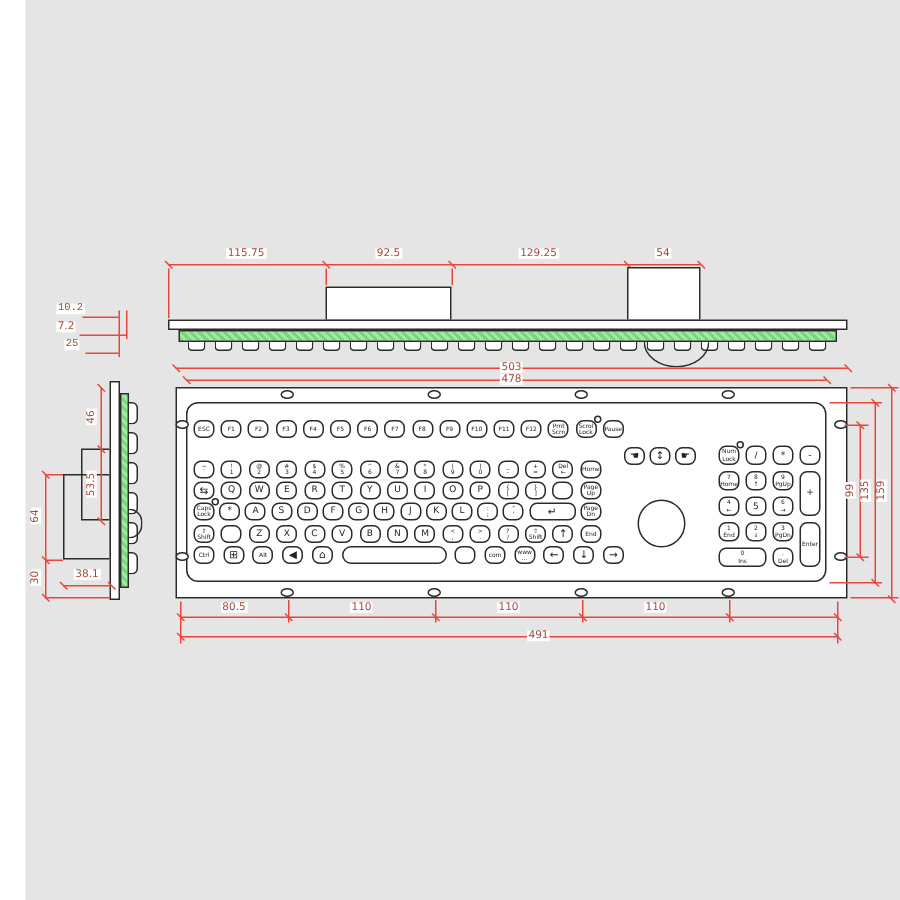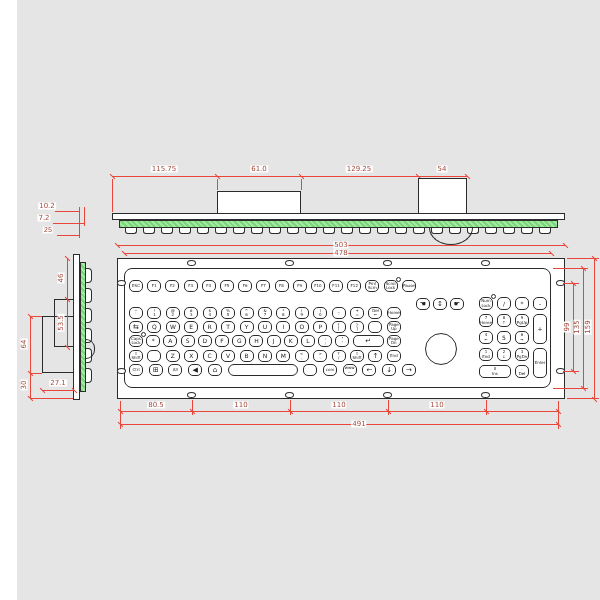--- a/index.html
+++ b/index.html
@@ -56,21 +56,21 @@
 
   <div>
 
     <div class="dimh" style="left:95px;top:176px;width:355px;"></div>
     <div class="tick" style="left:95px;top:173px;"></div>
     <div class="tick" style="left:200px;top:173px;"></div>
     <div class="tick" style="left:284px;top:173px;"></div>
     <div class="tick" style="left:401px;top:173px;"></div>
     <div class="tick" style="left:450px;top:173px;"></div>
     <span class="dlab" style="left:147px;top:169px;">115.75</span>
-    <span class="dlab" style="left:242px;top:169px;">61.0</span>
+    <span class="dlab" style="left:242px;top:169px;">92.5</span>
     <span class="dlab" style="left:342px;top:169px;">129.25</span>
     <span class="dlab" style="left:425px;top:169px;">54</span>
     <div class="ext" style="left:95px;top:179px;width:1px;height:33px;"></div>
     <div class="ext" style="left:200px;top:179px;width:1px;height:11px;"></div>
     <div class="ext" style="left:284px;top:179px;width:1px;height:11px;"></div>
 
     <div class="rect" style="left:200px;top:191px;width:84px;height:23px;"></div>
     <div class="rect" style="left:401px;top:178px;width:49px;height:36px;"></div>
 
     <div class="rect" style="left:95px;top:213px;width:453px;height:7px;"></div>
@@ -96,21 +96,21 @@
         <div class="bump"></div>
         <div class="bump"></div>
         <div class="bump"></div>
         <div class="bump"></div>
         <div class="bump"></div>
         <div class="bump"></div>
         <div class="bump"></div>
       </div>
     <div class="arc-down" style="left:412px;top:228px;width:44px;height:17px;"></div>
 
-    <span class="dlab" style="left:30px;top:206px;">10.2</span>
+    <span class="dlab" style="left:30px;top:206px;font-family:Liberation Mono, monospace;">10.2</span>
     <div class="dimh" style="left:38px;top:211px;width:24px;"></div>
     <span class="dlab" style="left:27px;top:218px;">7.2</span>
     <div class="dimh" style="left:36px;top:223px;width:31px;"></div>
     <span class="dlab" style="left:31px;top:230px;font-family:Liberation Mono, monospace;">25</span>
     <div class="dimh" style="left:40px;top:235px;width:22px;"></div>
     <div class="ext" style="left:62px;top:207px;width:1px;height:31px;"></div>
     <div class="ext" style="left:67px;top:207px;width:1px;height:19px;"></div>
   </div>
 
   <div>
@@ -141,21 +141,21 @@
     <span class="dlabv" style="left:7px;top:344px;">64</span>
     <div class="dimv" style="left:13px;top:373px;height:25px;"></div>
     <div class="tick" style="left:13px;top:395px;"></div>
     <span class="dlabv" style="left:7px;top:385px;">30</span>
     <div class="ext" style="left:13px;top:316px;width:12px;height:1px;"></div>
     <div class="ext" style="left:13px;top:373px;width:12px;height:1px;"></div>
     <div class="ext" style="left:13px;top:398px;width:43px;height:1px;"></div>
     <div class="dimh" style="left:25px;top:390px;width:32px;"></div>
     <div class="tick" style="left:25px;top:387px;"></div>
     <div class="tick" style="left:57px;top:387px;"></div>
-    <span class="dlab" style="left:41px;top:383px;">27.1</span>
+    <span class="dlab" style="left:41px;top:383px;">38.1</span>
   </div>
 
   <div>
     <div class="rect" style="left:100px;top:258px;width:448px;height:141px;"></div>
     <div class="rect" style="left:107px;top:268px;width:427px;height:120px;border-radius:8px;"></div>
 
     <div class="hole" style="left:170px;top:260px;"></div>
     <div class="hole" style="left:268px;top:260px;"></div>
     <div class="hole" style="left:366px;top:260px;"></div>
     <div class="hole" style="left:464px;top:260px;"></div>

